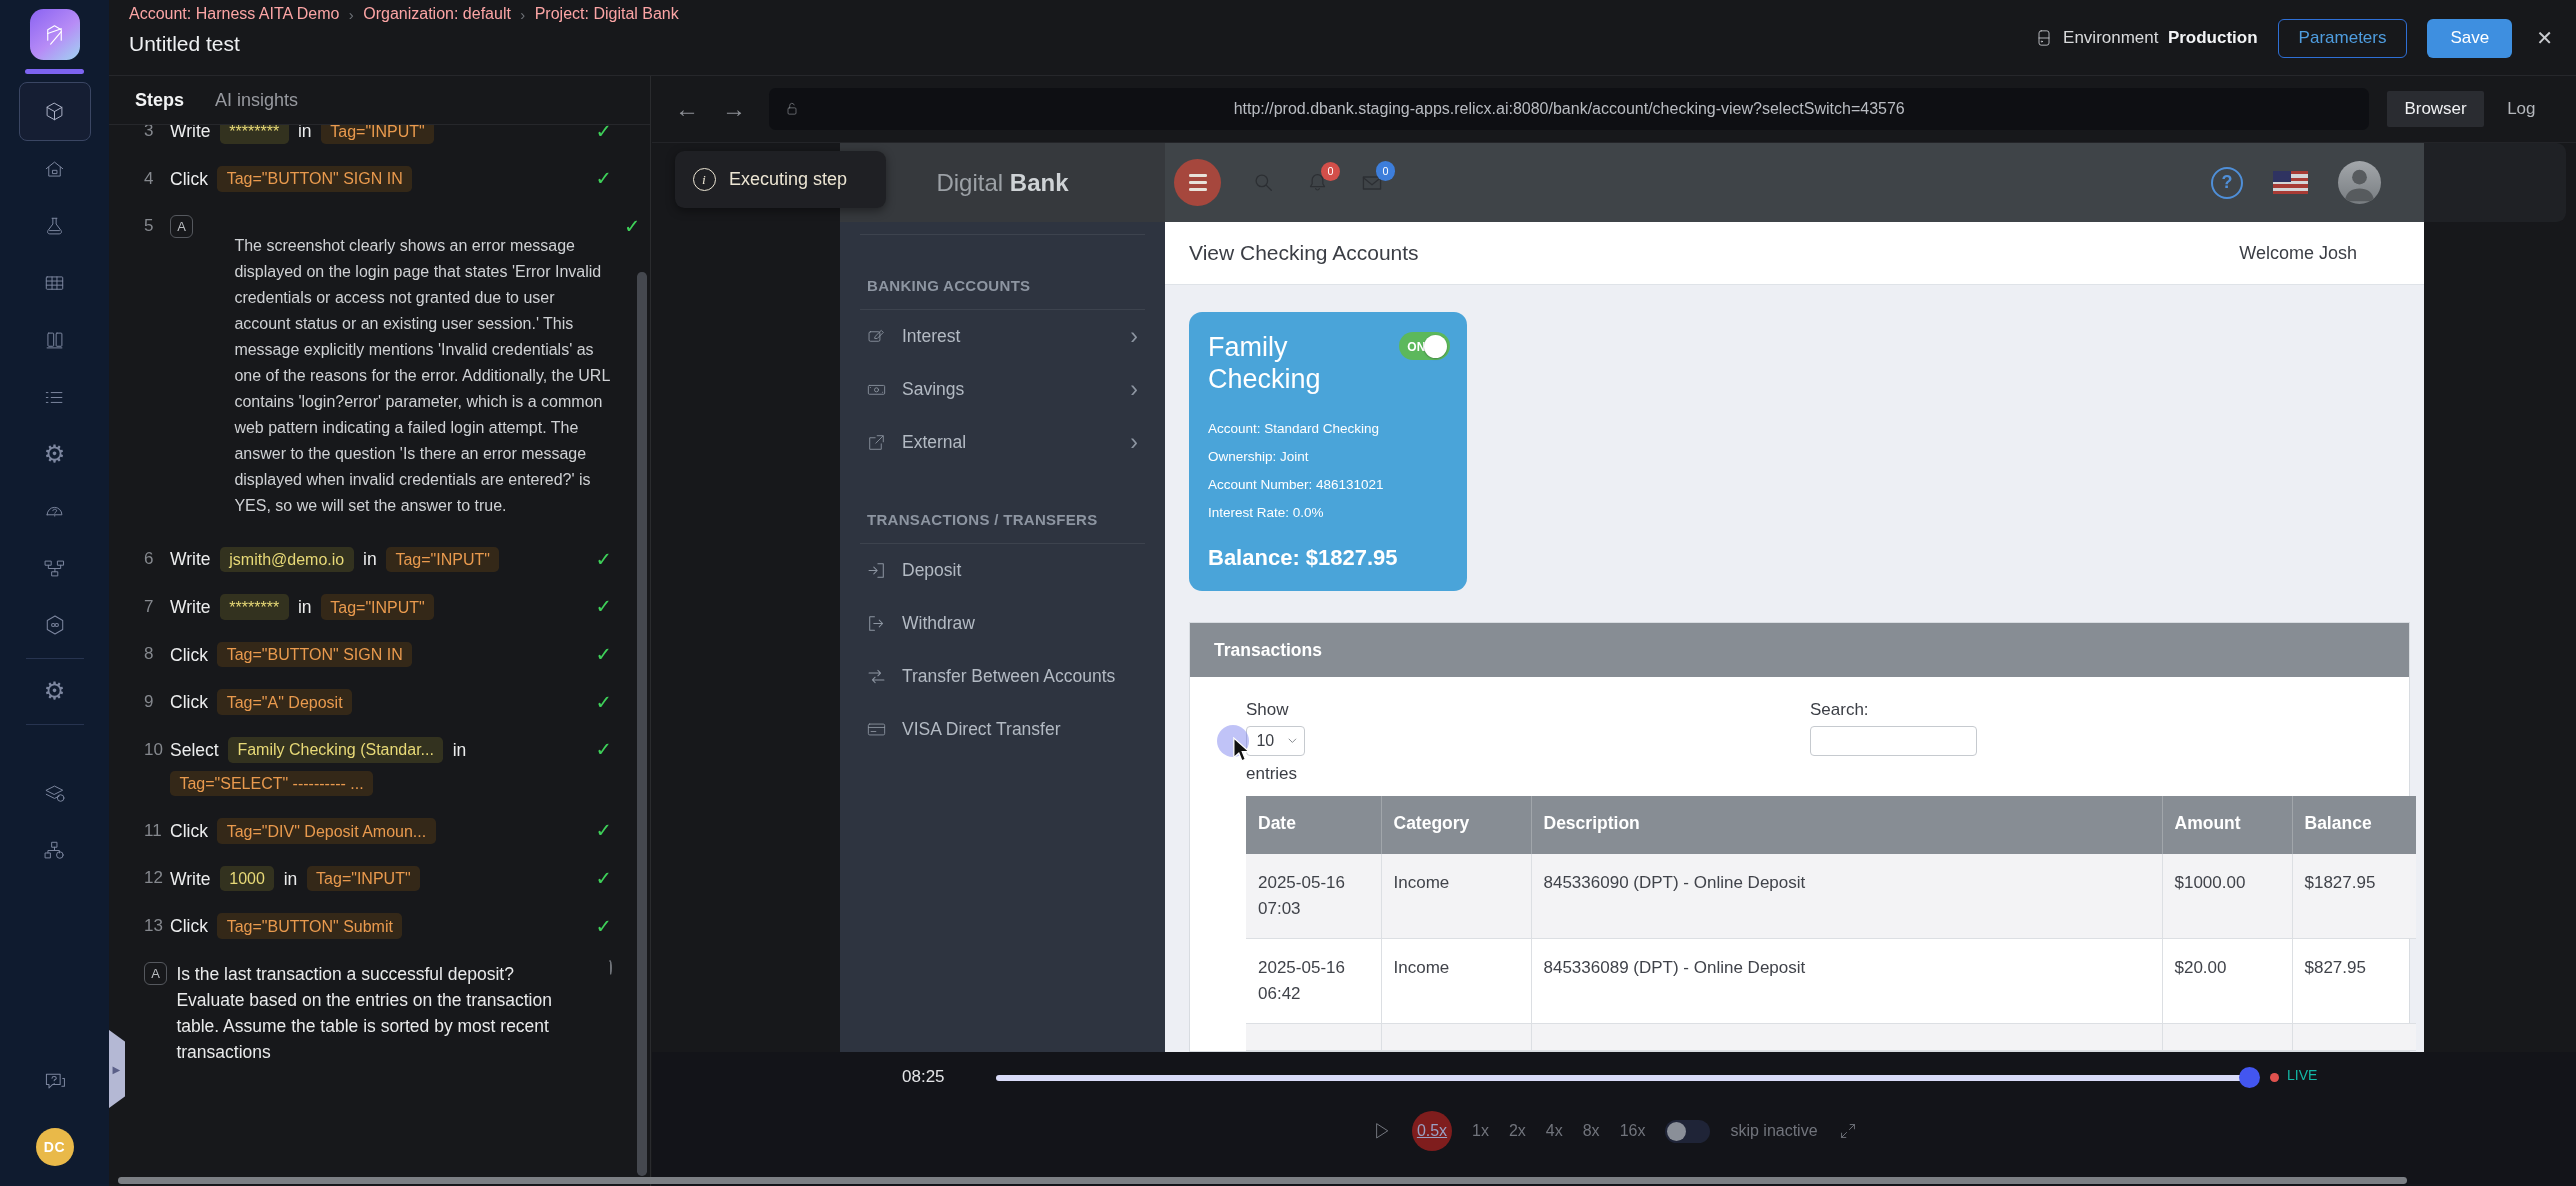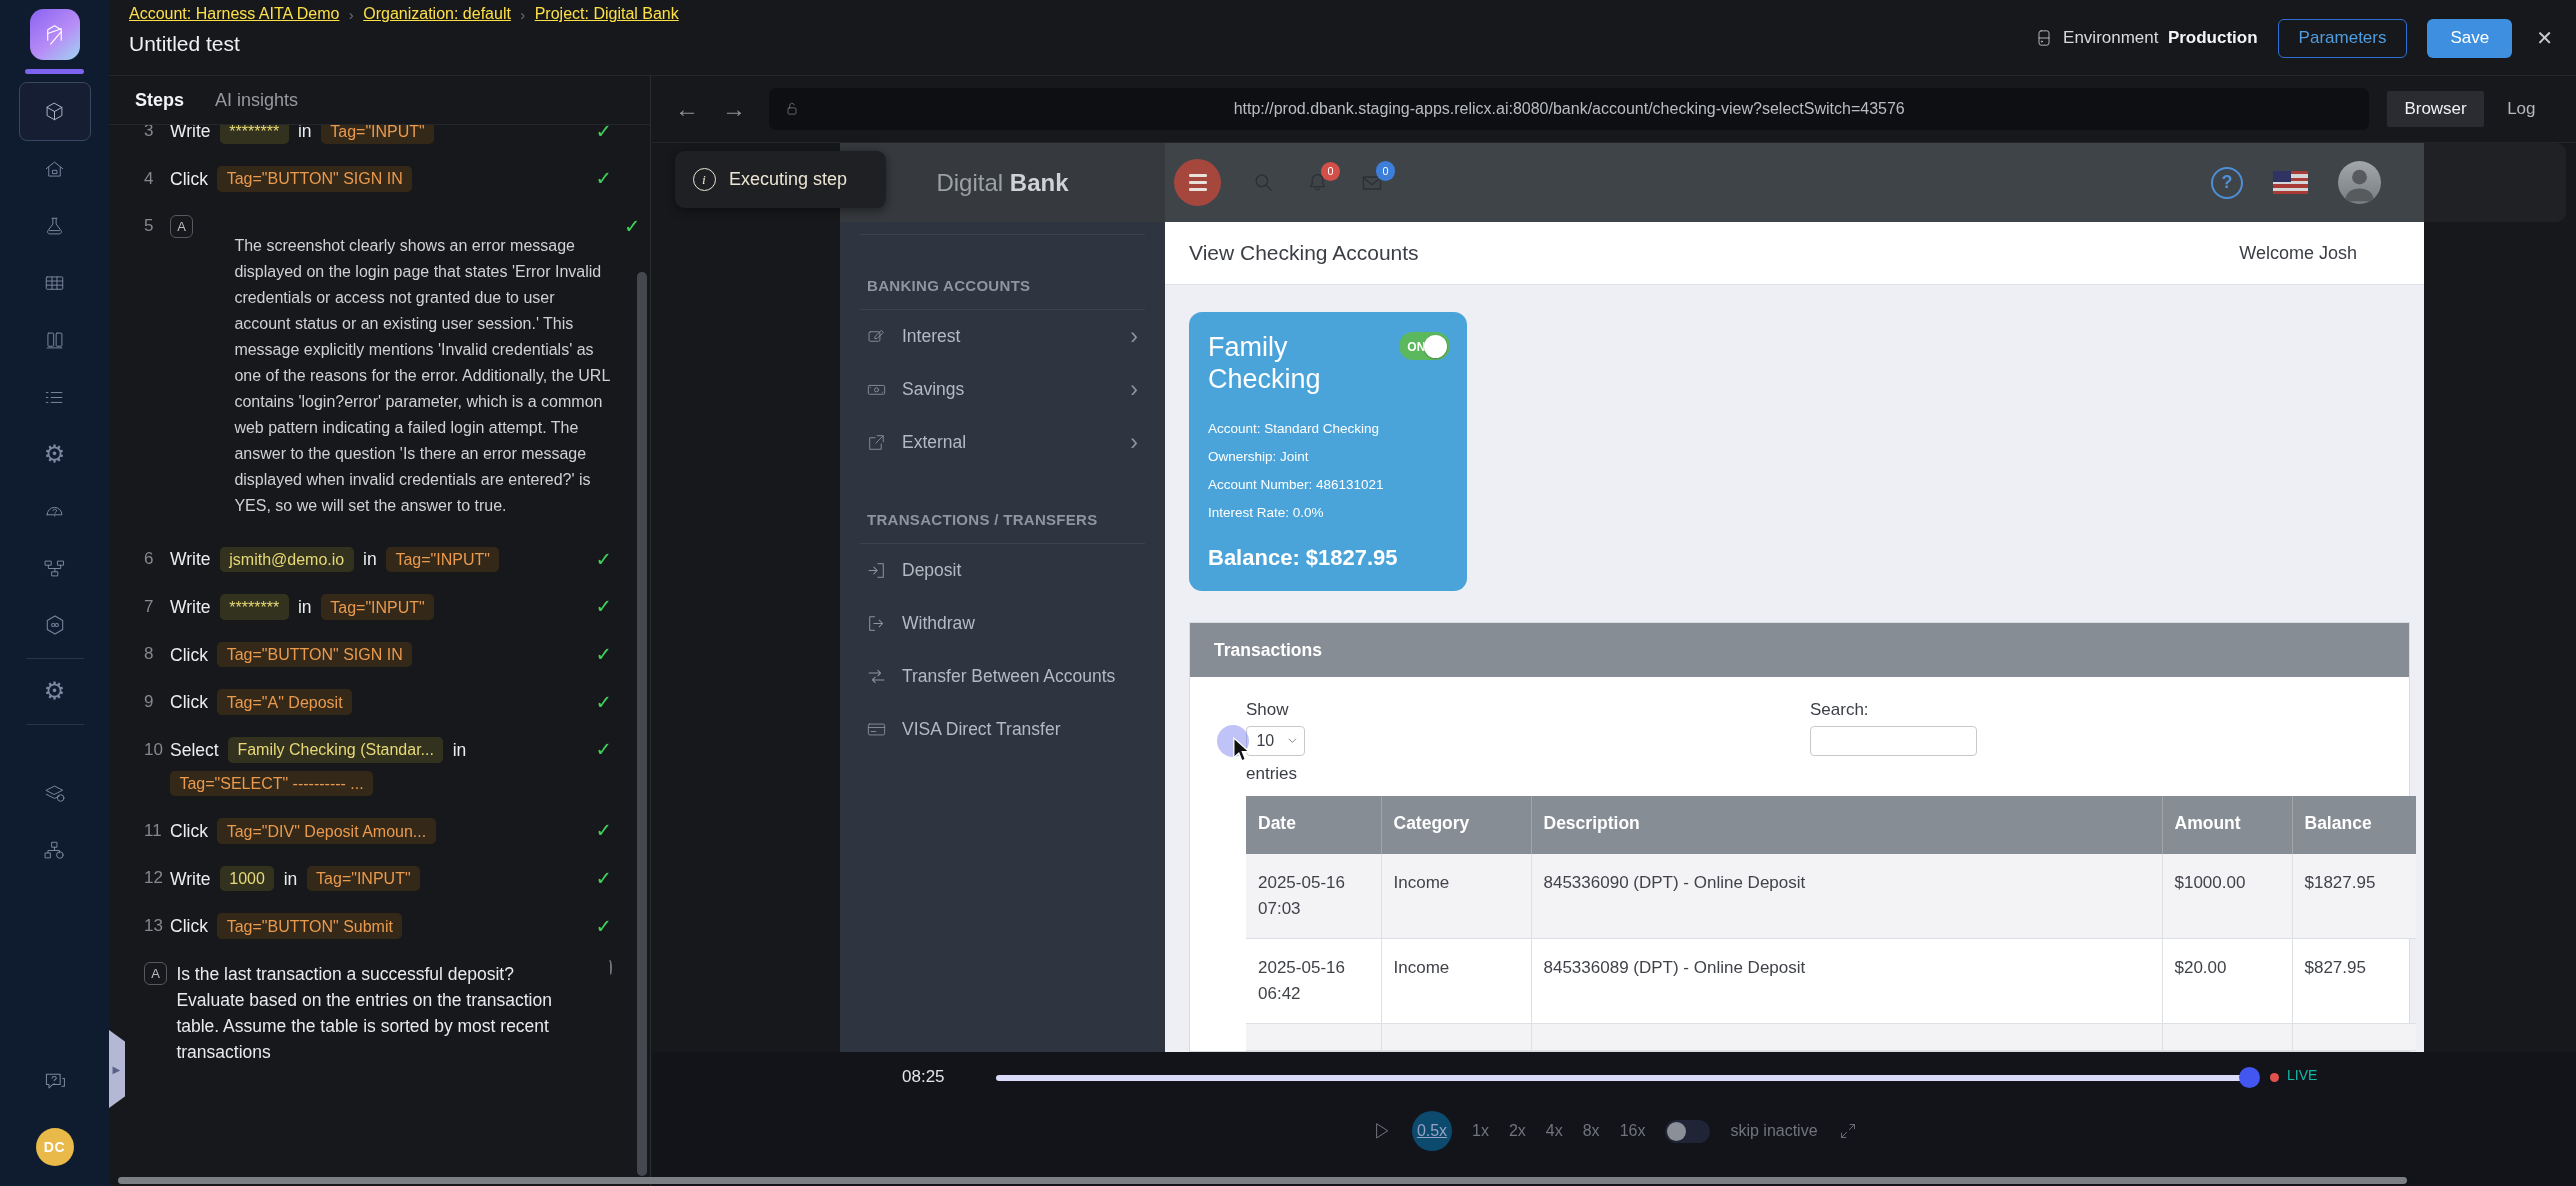--- a/index.html
+++ b/index.html
@@ -22,21 +22,21 @@
   .rail-div { width:58px; border-top:0.7px solid #273450; margin:4px 0; }
   .rail-bottom { margin-top:auto; display:flex; flex-direction:column; align-items:center; }
   .rail-avatar { width:38px; height:38px; border-radius:50%; background:#e9b949; color:#fff;
                  font-size:14px; font-weight:700; display:flex; align-items:center; justify-content:center;
                  margin:17.5px 0 20px; letter-spacing:0.7px; }
 
   
   #top-header { position:absolute; left:109px; top:0; right:0; height:76px; background:#17181b;
                 border-bottom:0.7px solid #26272b; }
   #breadcrumb { position:absolute; left:20px; top:5.4px; font-size:16px; display:flex; gap:9.4px; align-items:center; }
-  .crumb { color:#fde047; cursor:pointer;text-decoration:underline; }
+  .crumb { color:#fca5a5; cursor:pointer; }
   .crumb-sep { color:#6f7278; font-size:15px; }
   #test-title { position:absolute; left:20px; top:32px; color:#eef0f2; font-size:21px; font-weight:500; }
   #header-right { position:absolute; right:19px; top:0; height:76px; display:flex; align-items:center; gap:20px; }
   .env-wrap { display:flex; align-items:center; gap:9.4px; color:#d9dadc; font-size:17px; }
   .env-val { font-weight:700; color:#f2f3f5; }
   .btn-outline { height:39px; padding:0 20px; border:1.3px solid #2e6fd6; border-radius:6px; background:transparent;
                  color:#4f9ddf; font-size:17px; display:flex; align-items:center; cursor:pointer; }
   .btn-primary { height:39px; padding:0 23px; border:none; border-radius:6px; background:#3e8fe0;
                  color:#fff; font-size:17px; display:flex; align-items:center; cursor:pointer; }
   .close-x { color:#c9cbcf; font-size:20px; cursor:pointer; padding:0 4px; }
@@ -166,21 +166,21 @@
   #player { position:absolute; left:0; right:0; top:976px; bottom:0; background:#131419; }
   #timeline { position:absolute; left:0; right:0; top:12px; height:27px; }
   #tl-time { position:absolute; left:250px; top:3.4px; color:#e4e5e7; font-size:17px; }
   #tl-bar { position:absolute; left:344px; top:10.8px; width:1252px; height:6px; background:#d9dbf8; border-radius:3.4px; cursor:pointer; }
   #tl-knob { position:absolute; left:1587px; top:3.4px; width:21px; height:21px; border-radius:50%; background:#4356f0; cursor:pointer; }
   #tl-dot { position:absolute; left:1618px; top:9.4px; width:8.8px; height:8.8px; border-radius:50%; background:#e0524e; }
   #tl-live { position:absolute; left:1635px; top:3.4px; color:#14b8a6; font-size:14px; font-weight:500; }
   #controls { position:absolute; left:0; right:0; top:59px; display:flex; align-items:center; justify-content:center; gap:20px;
               color:#71747c; font-size:16px; }
   .speed { cursor:pointer; }
-  .speed.sel { width:40px; height:40px; border-radius:50%; background:#0c4a6e; color:#9aa1c4;
+  .speed.sel { width:40px; height:40px; border-radius:50%; background:#7f1d1d; color:#9aa1c4;
                display:flex; align-items:center; justify-content:center;text-decoration:underline; }
   #skip-toggle { width:45px; height:23px; border-radius:11.5px; background:#1f2437; position:relative; cursor:pointer; }
   #skip-toggle i { position:absolute; left:2px; top:2px; width:19px; height:19px; border-radius:50%; background:#8a8f98; }
   #play-btn,#expand-btn { color:#7b7e86; cursor:pointer; }
   #bottom-strip { position:absolute; left:118px; top:1177px; width:2289px; height:7.4px; border-radius:3.4px; background:#7c7f84; z-index:31; }
 </style>
 </head>
 <body>
 
 <div id="rail">

